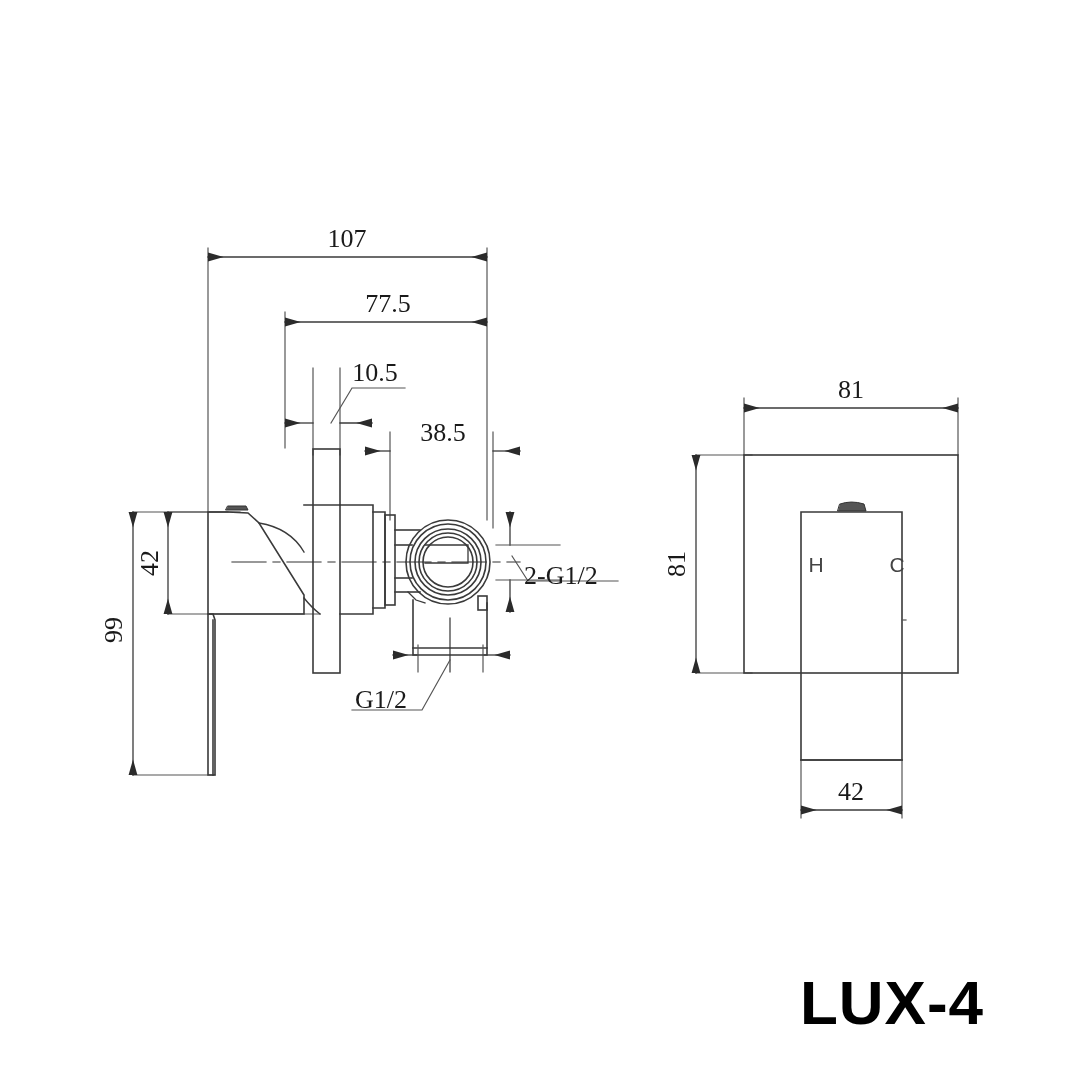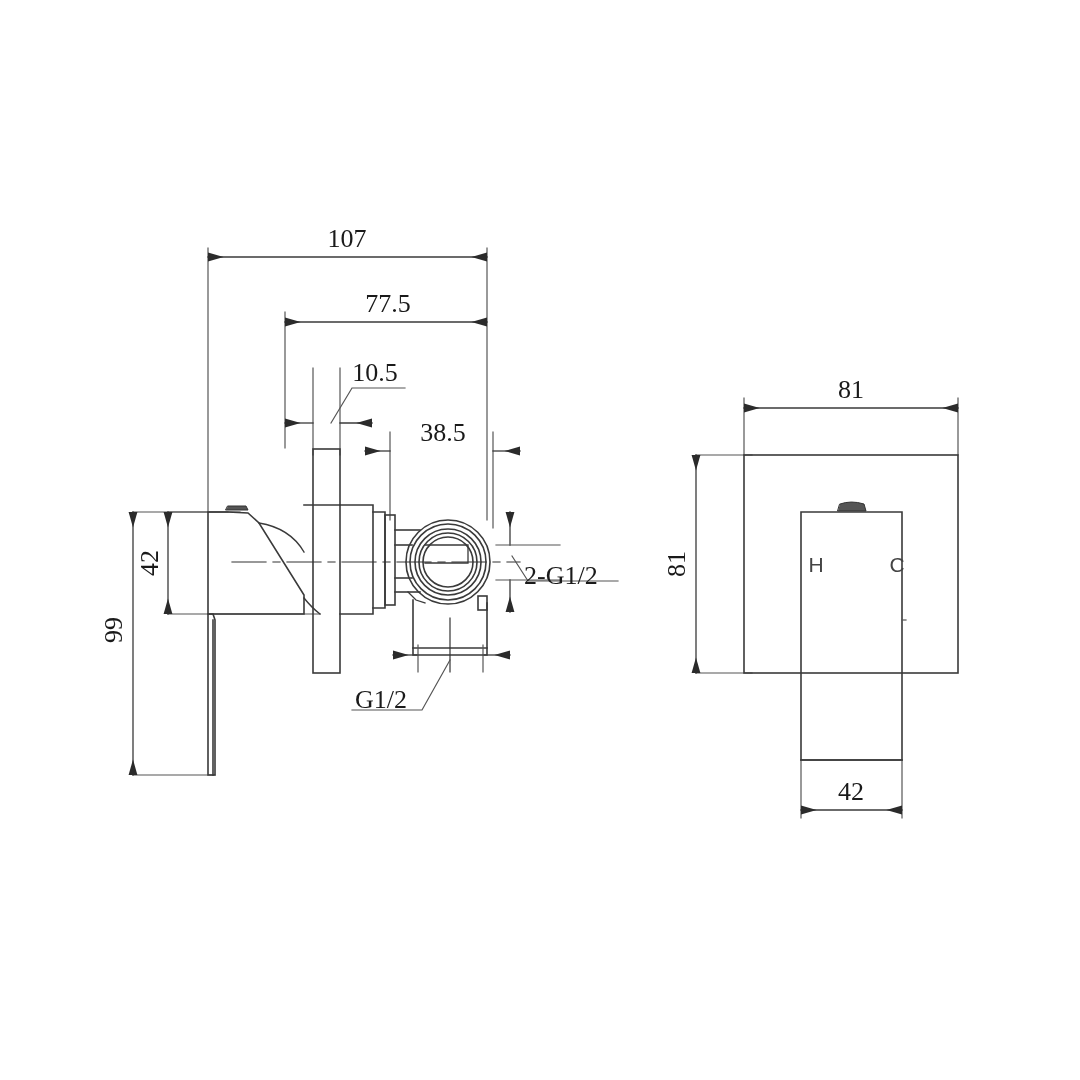--- a/index.html
+++ b/index.html
@@ -208,14 +208,15 @@
         <text x="816" y="572" text-anchor="middle" font-size="21" fill="#444" stroke="none" font-family="'Liberation Sans',sans-serif">H</text>
 
         <text x="897" y="572" text-anchor="middle" font-size="21" fill="#444" stroke="none" font-family="'Liberation Sans',sans-serif">C</text>
 
         <line x1="902" y1="620" x2="906" y2="620" stroke="#555" stroke-width="1.2"></line>
       </g>
 
     </g>
   </svg>
 
+  <div class="model-label">LUX-4</div>
 
 </div>
 
 </body></html>

